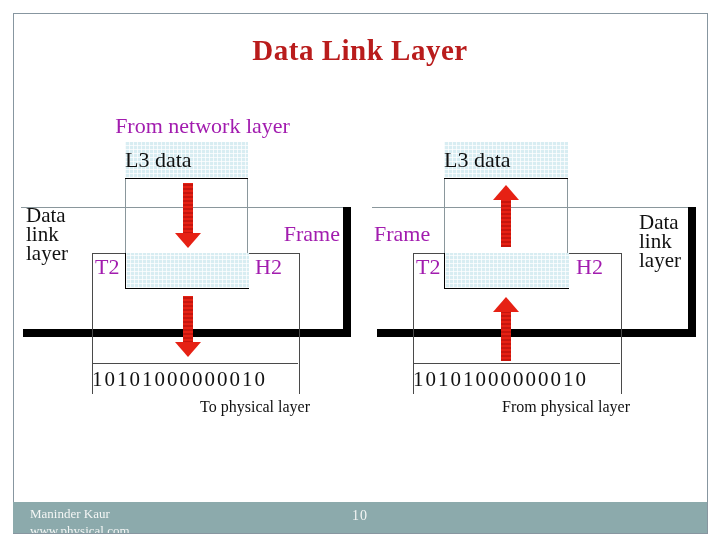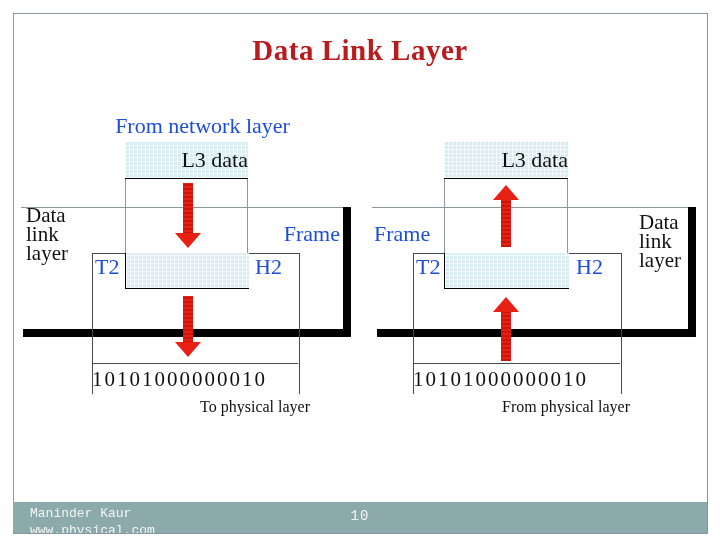--- a/index.html
+++ b/index.html
@@ -4,49 +4,49 @@
 <style>
   html,body{margin:0;padding:0;background:#fff;}
   .slide{
     position:relative;width:720px;height:540px;background:#ffffff;
     font-family:"Liberation Serif","DejaVu Serif",serif;color:#111;overflow:hidden;
   }
   .abs{position:absolute;}
   .slide-border{left:13px;top:13px;width:693px;height:519px;border:1px solid #8796a0;}
   .title{left:13px;top:34px;width:694px;text-align:center;font-size:29px;font-weight:bold;color:#b91c1c;letter-spacing:.5px;}
 
-  .diagram-label{font-size:22px;color:#1d4ed8;white-space:nowrap;}
+  .diagram-label{font-size:22px;color:#a21caf;white-space:nowrap;}
 
   
   .databox{
     background-color:#d8edf2;
     background-image:
       repeating-linear-gradient(0deg, rgba(255,255,255,.75) 0 1px, rgba(0,0,0,0) 1px 4px),
       repeating-linear-gradient(90deg, rgba(255,255,255,.75) 0 1px, rgba(0,0,0,0) 1px 4px);
   }
   .l3box{width:123px;height:36px;border-bottom:1px solid #000;
-         display:flex;align-items:center;justify-content:flex-end;font-size:22px;}
+         display:flex;align-items:center;justify-content:flex-start;font-size:22px;}
   .framebox{width:123px;height:35px;border-bottom:1px solid #000;border-left:1px solid #000;}
 
   .thin-gray{background:#8a979c;}
   .boxline{background:#4a4a4a;}
   .thick{background:#000;}
 
   .outerbox{border-left:1px solid #4a4a4a;border-right:1px solid #4a4a4a;border-top:1px solid #4a4a4a;}
 
   .arrow-shaft{width:10px;background:#e62114;
     background-image:repeating-linear-gradient(0deg, rgba(140,0,0,.35) 0 2px, rgba(0,0,0,0) 2px 4px);}
   .head-down{width:0;height:0;border-left:13px solid rgba(0,0,0,0);border-right:13px solid rgba(0,0,0,0);border-top:15px solid #e62114;}
   .head-up{width:0;height:0;border-left:13px solid rgba(0,0,0,0);border-right:13px solid rgba(0,0,0,0);border-bottom:15px solid #e62114;}
 
   .layer-label{font-size:21px;line-height:19px;}
   .bits{font-size:21px;letter-spacing:2px;text-align:left;white-space:nowrap;}
   .phys{font-size:16px;text-align:right;white-space:nowrap;}
 
-  .footer-bar{left:13px;top:502px;width:694px;height:31px;background:#8caaac;overflow:hidden;color:#f4f6f5;font-family:Liberation Mono, monospace;}
+  .footer-bar{left:13px;top:502px;width:694px;height:31px;background:#8caaac;overflow:hidden;color:#f4f6f5;}
   .footer-author{position:absolute;left:17px;top:4px;font-size:13px;line-height:15px;white-space:nowrap;}
   .footer-site{position:absolute;left:17px;top:21px;font-size:13px;white-space:nowrap;}
   .footer-page{position:absolute;left:0;top:6px;width:100%;text-align:center;font-size:14px;letter-spacing:1px;}
 </style>
 </head>
 <body>
 
 <div class="slide">
   <div class="abs slide-border"></div>
   <div class="abs title">Data Link Layer</div>

